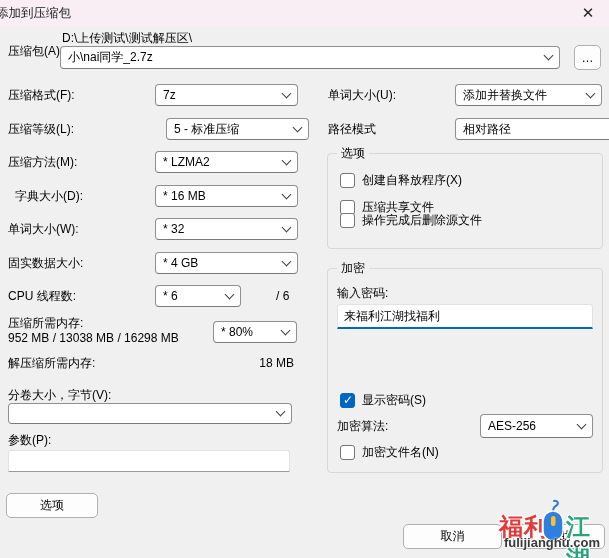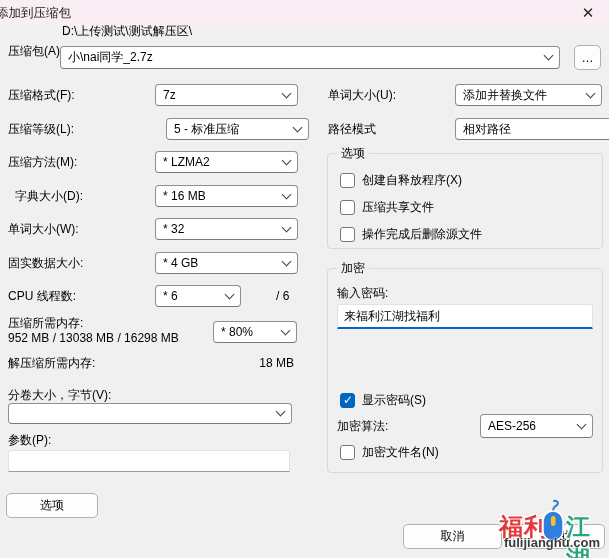--- a/index.html
+++ b/index.html
@@ -49,21 +49,21 @@
 <body>
 
 <div class="window">
 
   <div class="titlebar">
     <span class="title">添加到压缩包</span>
     <span class="closebtn">✕</span>
   </div>
 
   <span class="lbl" style="left:8px;top:44px;">压缩包(A)</span>
-  <span class="lbl" style="left:62px;top:24px;">D:\上传测试\测试解压区\</span>
+  <span class="lbl" style="left:62px;top:31px;">D:\上传测试\测试解压区\</span>
   <div class="combo" style="left:60px;top:46px;width:500px;height:23px;">
     <input value="小\nai同学_2.7z" style="">
     <span class="chev"></span>
   </div>
   <div class="btn" style="left:574px;top:45px;width:27px;height:25px;">…</div>
 
   <span class="lbl" style="left:8px;top:88px;">压缩格式(F):</span>
   <div class="combo" style="left:155px;top:84px;width:143px;">
     <span class="cval">7z</span>
       <span class="chev"></span>
@@ -143,21 +143,21 @@
     <span class="gtitle">选项</span>
   </div>
   <div class="checkrow" style="left:340px;top:172px;">
     <span class="cb"></span>
     <span>创建自释放程序(X)</span>
   </div>
   <div class="checkrow" style="left:340px;top:199px;">
     <span class="cb"></span>
     <span>压缩共享文件</span>
   </div>
-  <div class="checkrow" style="left:340px;top:226px;">
+  <div class="checkrow" style="left:340px;top:212px;">
     <span class="cb"></span>
     <span>操作完成后删除源文件</span>
   </div>
 
   <div class="group" style="left:327px;top:268px;width:276px;height:205px;">
     <span class="gtitle">加密</span>
   </div>
   <span class="lbl" style="left:337px;top:286px;">输入密码:</span>
   <input class="tinput focused" style="left: 337px; top: 304px; width: 256px; height: 25px;" value="来福利江湖找福利">
 

